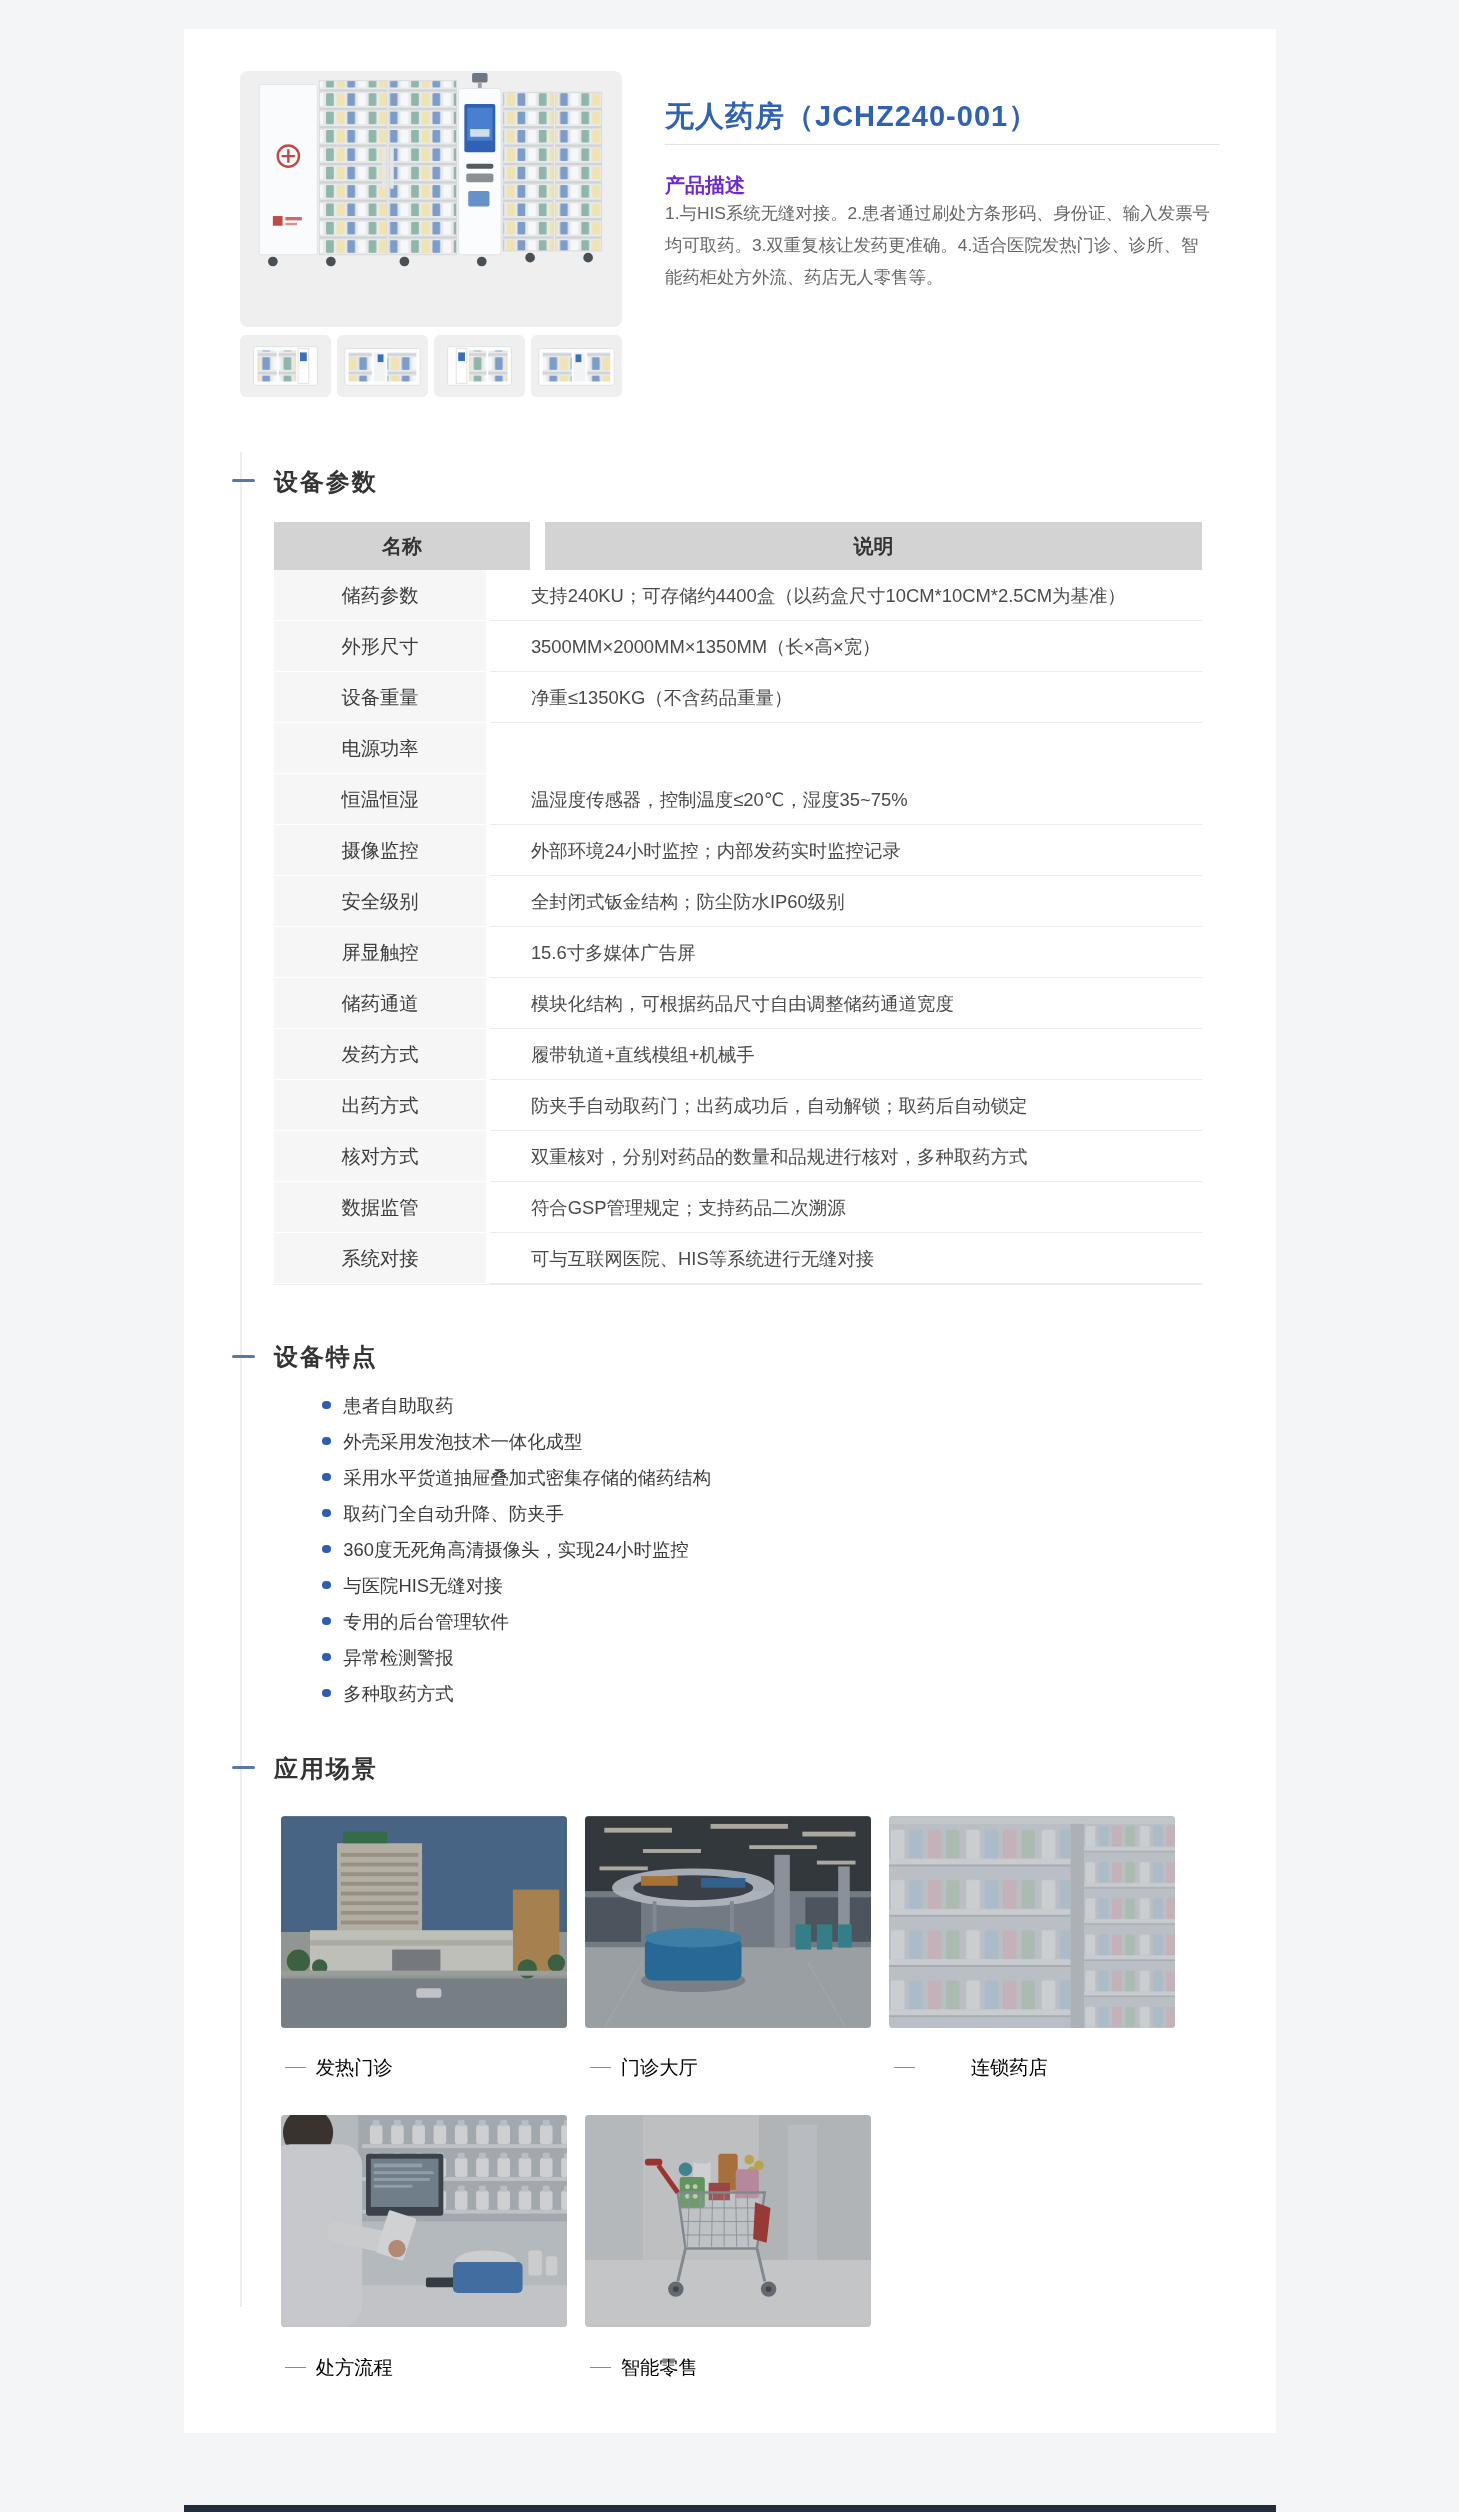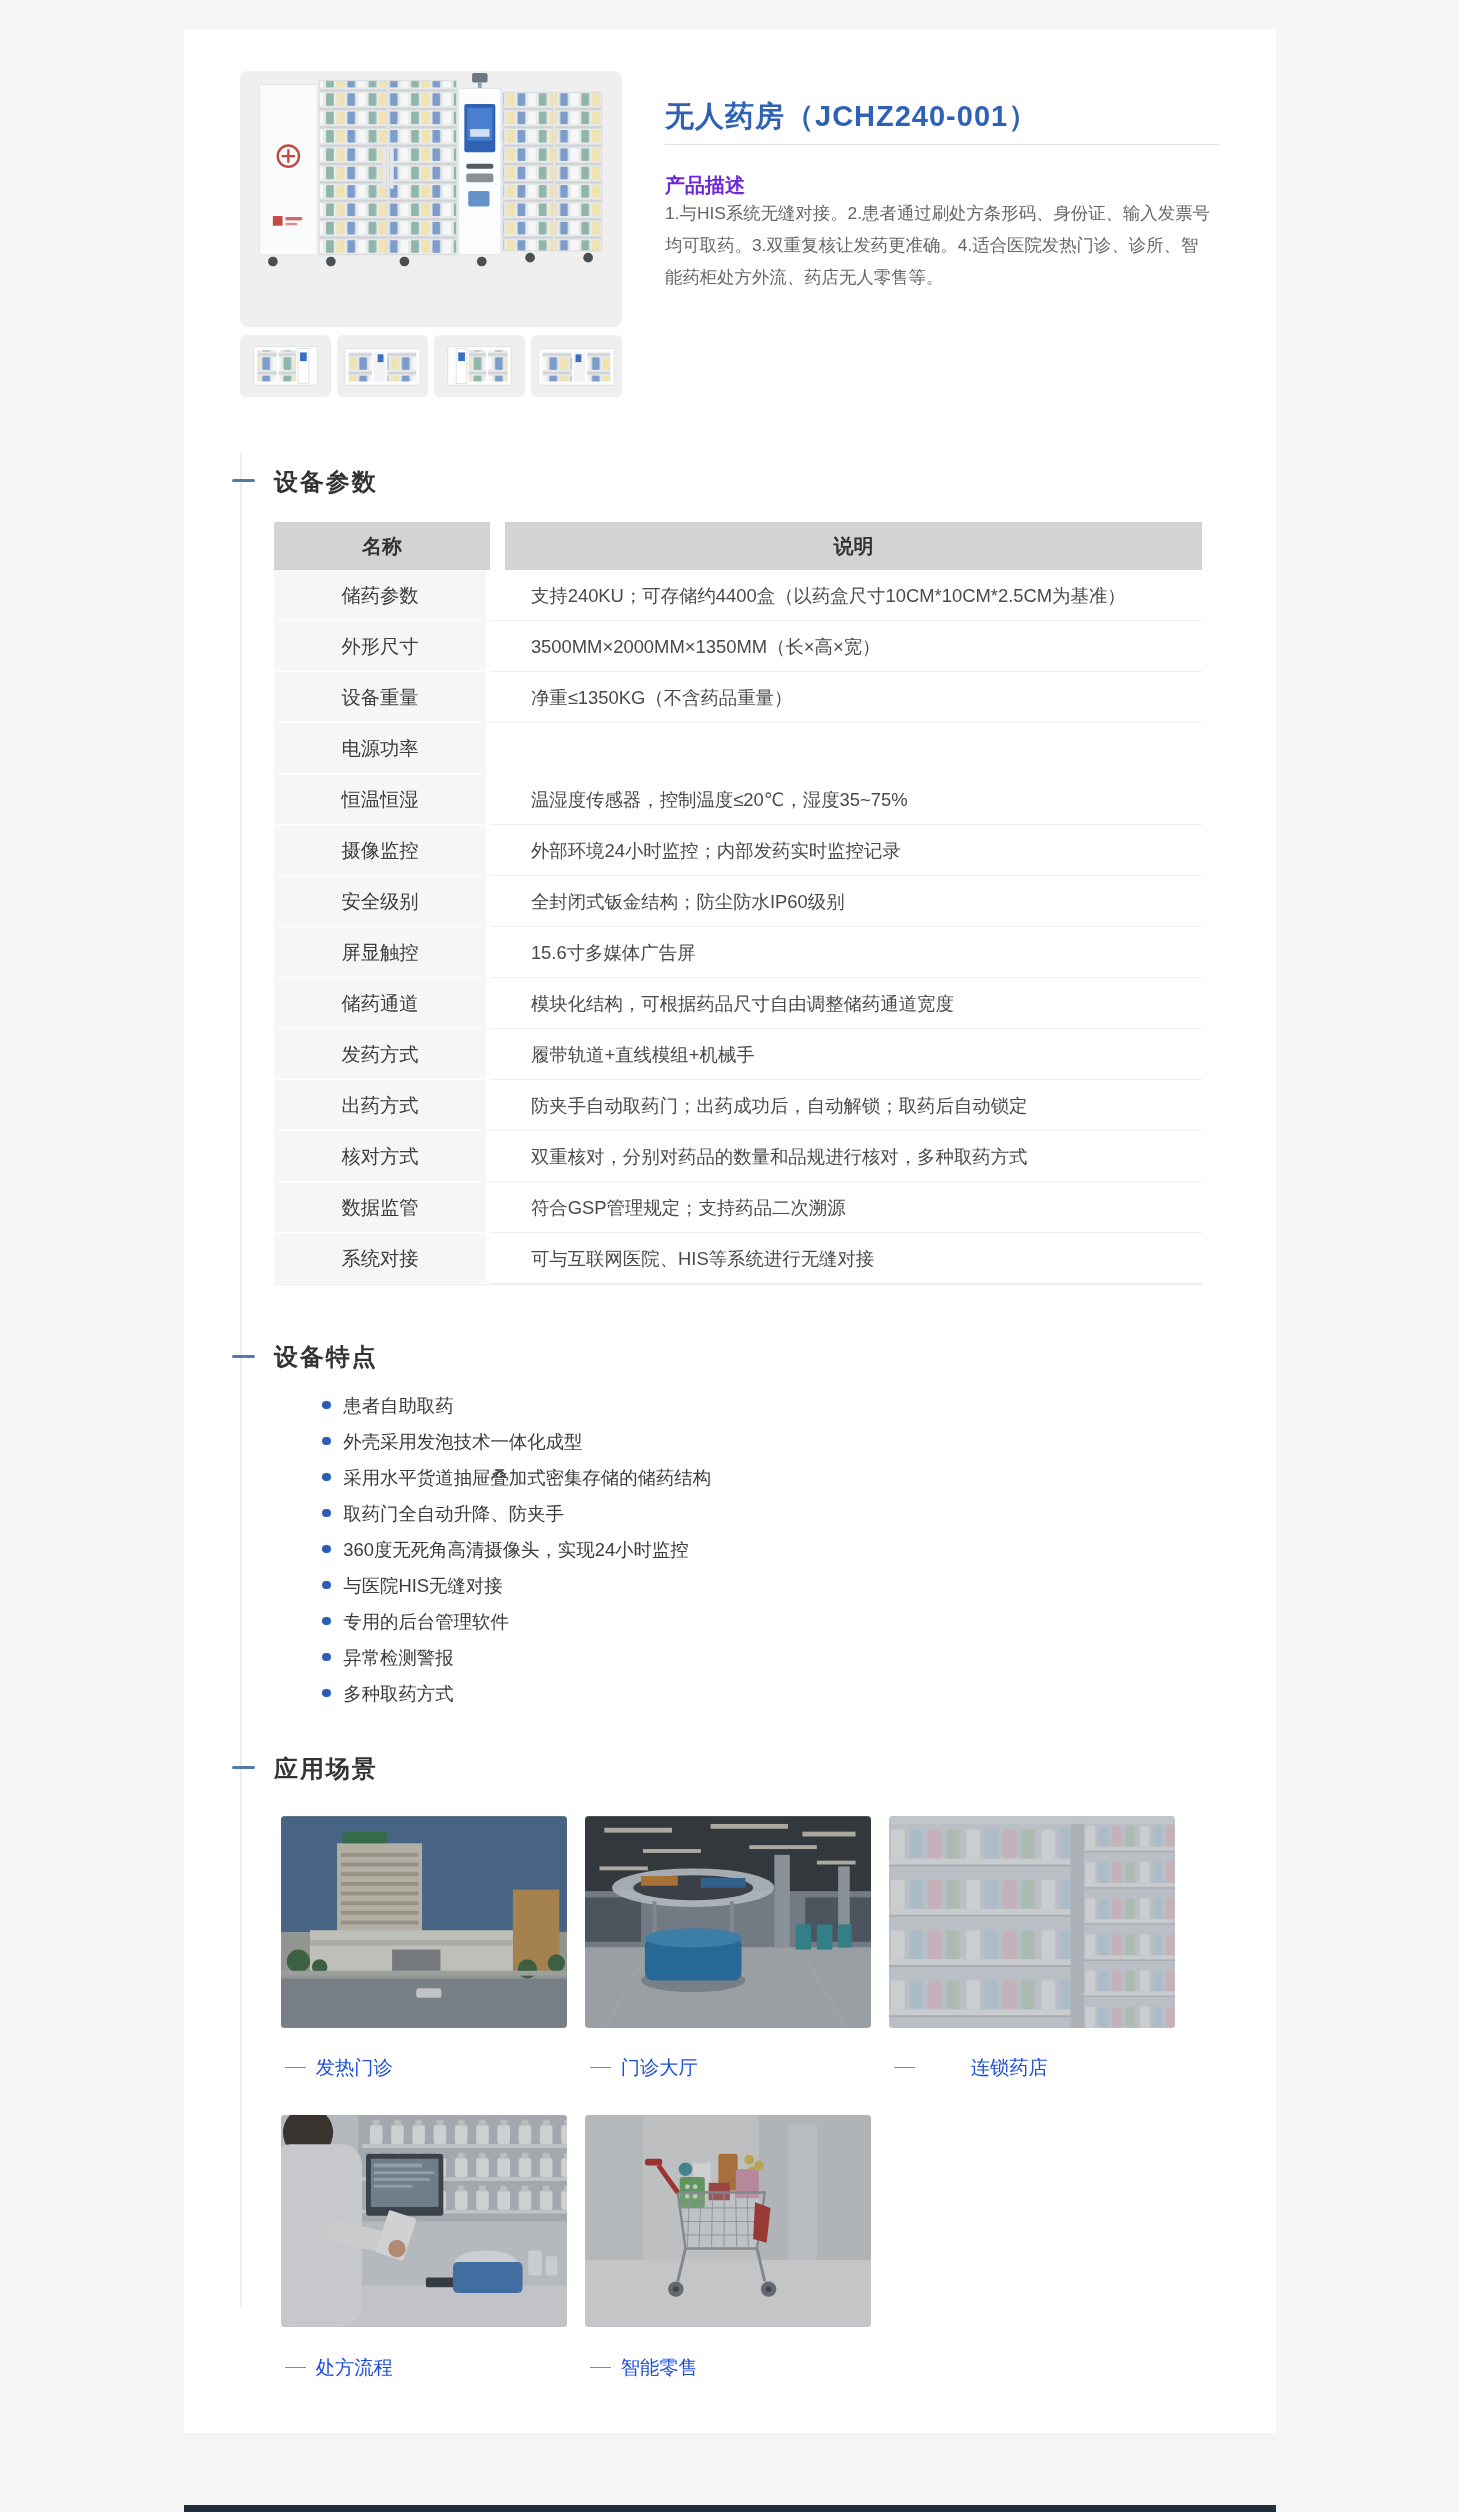--- a/index.html
+++ b/index.html
@@ -27,42 +27,42 @@
   .sec-title { position:absolute; left:90px; font-size:24px; font-weight:bold; color:#333; letter-spacing:1.9px; }
   .dash-1{top:450px;} .title-1{top:437px;}
   .dash-2{top:1326px;} .title-2{top:1312px;}
   .dash-3{top:1737px;} .title-3{top:1724px;}
 
   
   .spec-table { position:absolute; left:90px; top:493px; width:928px; border-bottom:1px solid #ededed; }
   .trow { display:flex; width:100%; }
   .th-name, .th-desc { background:#d3d3d3; height:48px; display:flex; align-items:center;
     justify-content:center; font-size:20px; font-weight:bold; color:#333; }
-  .th-name { width:216px; margin-right:15px; }
+  .th-name { width:256px; margin-right:15px; }
   .th-desc { flex:1; }
   .td-name { width:212px; margin-right:3.9px; background:#f6f6f7; height:51px; display:flex;
     align-items:center; justify-content:center; font-size:19.3px; color:#3d3d3d; border-bottom:1.9px solid #fff; }
   .td-desc { flex:1; background:#fff; height:51px; display:flex; align-items:center;
     padding-left:41px; font-size:18.4px; color:#4a4a4a; border-bottom:1px solid #ededed; }
 
   
   .features { position:absolute; left:138px; top:1358px; }
   .feat-item { display:flex; align-items:center; height:36px; }
   .bullet { width:8.7px; height:8.7px; border-radius:50%; background:#2d5cb5; margin-right:12.6px; flex:none; }
   .feat-label { font-size:18.4px; color:#3b3b3b; }
 
   
   .scene { position:absolute; width:286px; height:212px; border-radius:3.9px; overflow:hidden; background:#cfd3d7; }
   .scene::after { content:""; position:absolute; inset:0; background:rgba(15,20,30,0.18); }
   .scene svg { display:block; width:100%; height:100%; }
   .sc-1{left:97px; top:1787px;} .sc-2{left:401px; top:1787px;} .sc-3{left:705px; top:1787px;}
   .sc-4{left:97px; top:2086px;} .sc-5{left:401px; top:2086px;}
   .scene-label { position:absolute; display:flex; align-items:center; }
   .scene-dash { width:21px; height:1.9px; background:#8a8a8a; margin-right:9.7px; }
-  .scene-text { font-size:19.3px; color:#1d4ed8;text-align:center; }
+  .scene-text { font-size:19.3px; color:#000000;text-align:center; }
   .sl-1{left:101px; top:2025px;} .sl-2{left:406px; top:2025px;} .sl-3{left:710px; top:2025px;gap:46px;}
   .sl-4{left:101px; top:2325px;} .sl-5{left:406px; top:2325px;}
 
   .footer-bar { position:absolute; left:184px; top:2505px; width:1092px; height:7.7px; background:#232e3c; }
   svg { display:block; }
 </style>
 </head>
 <body>
 
 <div class="page">

